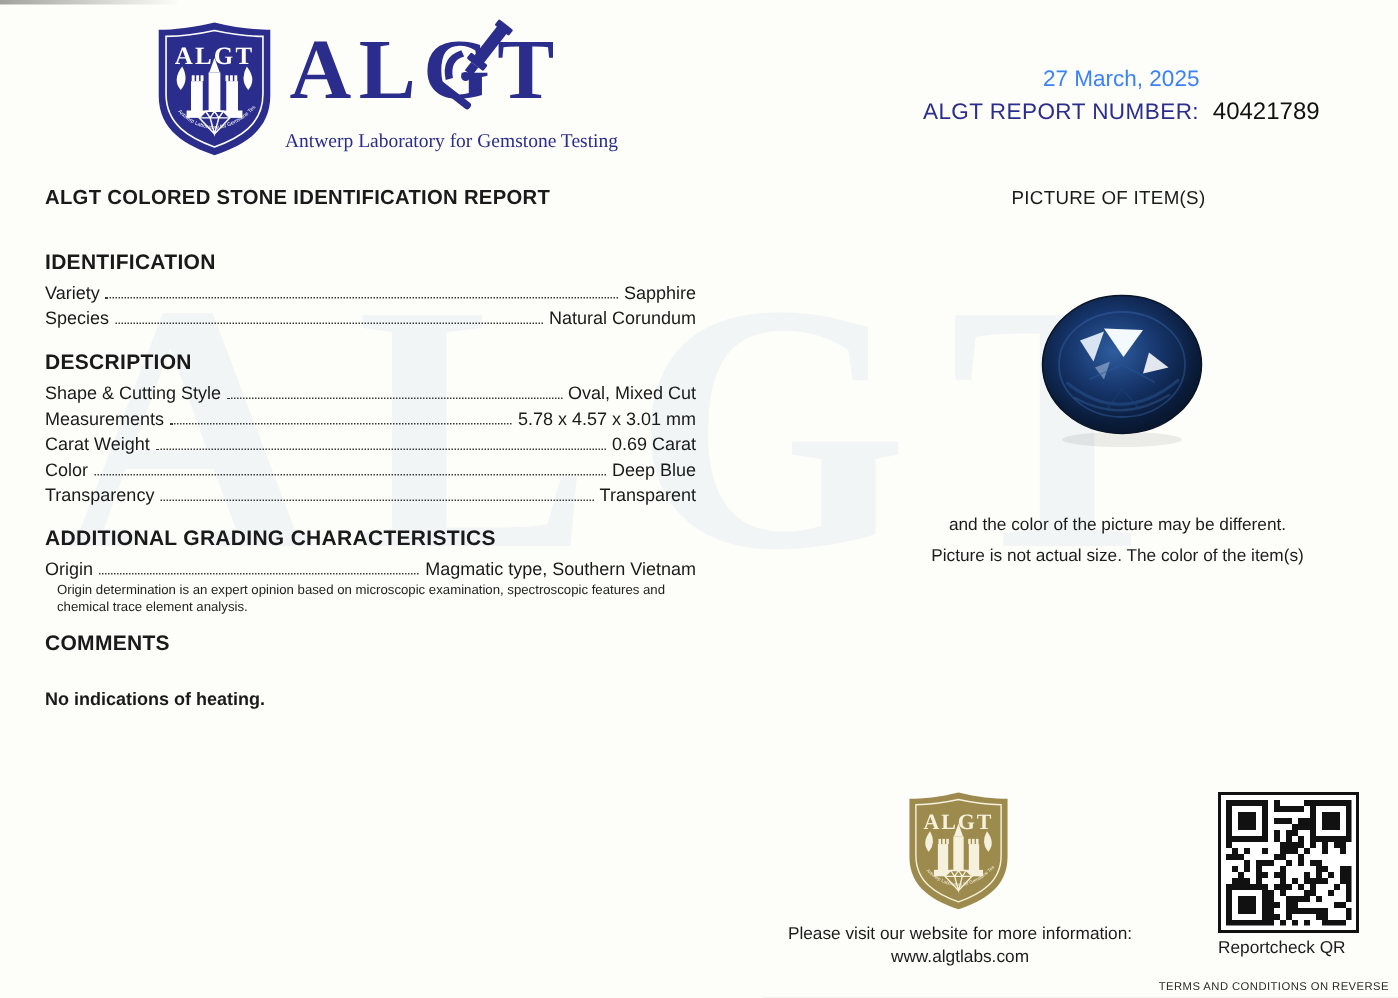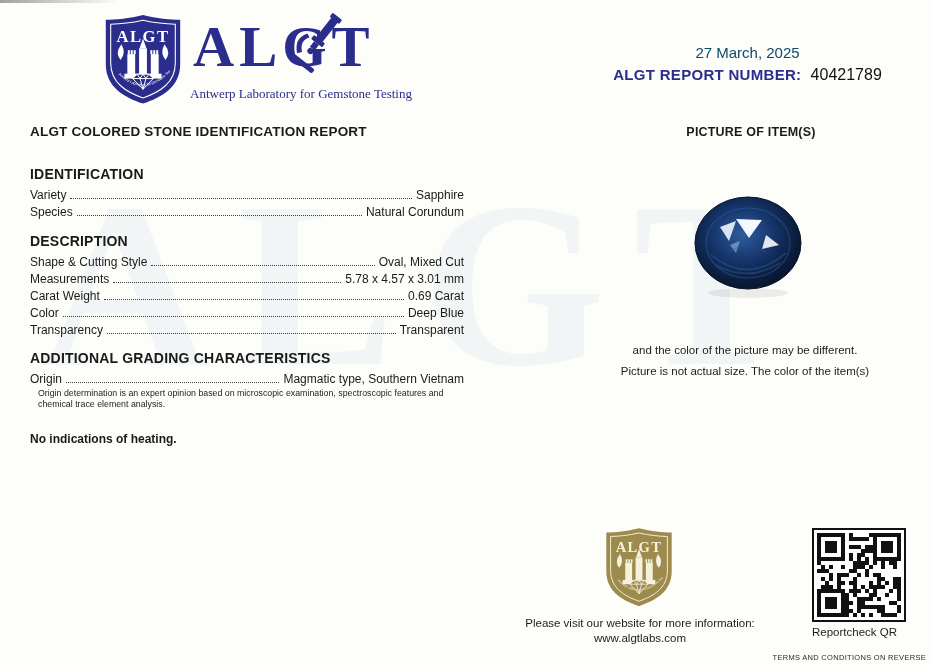--- a/index.html
+++ b/index.html
@@ -15,40 +15,40 @@
   .shield{position:absolute;}
   .shield-navy{left:100px;top:13px;color:#2b2d8c;--fg:#ffffff;}
   .shield-gold{left:602px;top:524px;color:#9d8a4d;--fg:#f6f1dc;}
   .brand{position:absolute;left:193px;top:16px;font-family:"Liberation Serif",serif;
         font-weight:bold;font-size:57px;line-height:62px;color:#2b2d8c;letter-spacing:5px;}
   .microscope{position:absolute;left:288px;top:8px;}
   .tagline{position:absolute;left:186px;top:86px;width:230px;text-align:center;
         font-family:"Liberation Serif",serif;font-size:13px;color:#2b2d8c;}
   
   .date-block{position:absolute;left:570px;top:44px;width:355px;text-align:center;}
-  .date-line{font-size:15px;color:#0c4a6e;margin-bottom:5px;}
+  .date-line{font-size:15px;color:#3b82f6;margin-bottom:5px;}
   .report-line{font-size:15px;white-space:nowrap;}
-  .report-label{color:#2b2d8c;font-weight:bold;letter-spacing:.3px;}
+  .report-label{color:#2b2d8c;font-weight:normal;letter-spacing:.3px;}
   .report-number{color:#111;font-size:16px;margin-left:5px;}
   
   .left-col{position:absolute;left:30px;top:124px;width:434px;}
   .doc-title{font-size:13.5px;font-weight:bold;letter-spacing:.2px;margin:0 0 27px 0;}
   .sec-h{font-size:14px;font-weight:bold;letter-spacing:.2px;line-height:16px;margin:0 0 3px 0;}
   .sec-h.desc{margin-top:14px;}
   .sec-h.agc{margin-top:13px;}
   .sec-h.comments{margin-top:11px;}
   .row{display:flex;align-items:flex-end;height:17px;font-size:12px;}
   .row .label{white-space:nowrap;}
   .row .value{white-space:nowrap;}
   .dots{flex:1;border-bottom:1.5px dotted #3c3c3c;margin:0 4px 3px 4px;min-width:10px;}
   .note{font-size:8.8px;line-height:10.5px;color:#222;margin:2px 0 0 8px;width:424px;}
   .comment-text{font-size:12px;margin-top:23px;font-weight:bold;}
   
-  .pic-title{position:absolute;left:591px;top:125px;width:320px;text-align:center;
-        font-size:12.5px;font-weight:bold;letter-spacing:.2px;}
+  .pic-title{position:absolute;left:579px;top:125px;width:320px;text-align:center;
+        font-size:12.5px;font-weight:normal;letter-spacing:.2px;}
   .gem-wrap{position:absolute;left:686px;top:193px;}
   .pic-caption{position:absolute;left:575px;top:340px;width:340px;text-align:center;
         font-size:11.5px;line-height:21px;color:#1c1c1c;}
   
   .website-block{position:absolute;left:505px;top:616px;width:270px;text-align:center;
         font-size:11.5px;line-height:15px;color:#1c1c1c;}
   .qr-block{position:absolute;left:812px;top:528px;width:71px;text-align:right;}
   .qr-frame{width:84px;height:84px;border:2px solid #111;background:#fff;padding:3px;margin:0 auto;}
   .qr-frame svg{display:block;width:100%;height:100%;}
   .qr-label{font-size:11.5px;color:#1c1c1c;margin-top:4px;white-space:nowrap;}
@@ -165,20 +165,21 @@
     </div>
 
     <div class="sec-h agc">ADDITIONAL GRADING CHARACTERISTICS</div>
     <div class="row">
       <span class="label">Origin</span>
       <span class="dots"></span>
       <span class="value">Magmatic type, Southern Vietnam</span>
     </div>
     <div class="note">Origin determination is an expert opinion based on microscopic examination, spectroscopic features and chemical trace element analysis.</div>
 
+    <div class="sec-h comments">COMMENTS</div>
     <div class="comment-text">No indications of heating.</div>
   </div>
 
   <div class="pic-title">PICTURE OF ITEM(S)</div>
 
   <div class="gem-wrap">
     <svg width="124" height="108" viewBox="0 0 124 108">
       <defs>
         <radialGradient id="gemGrad" cx="45%" cy="40%" r="65%">
           <stop offset="0%" stop-color="#2e5d9e"></stop>

